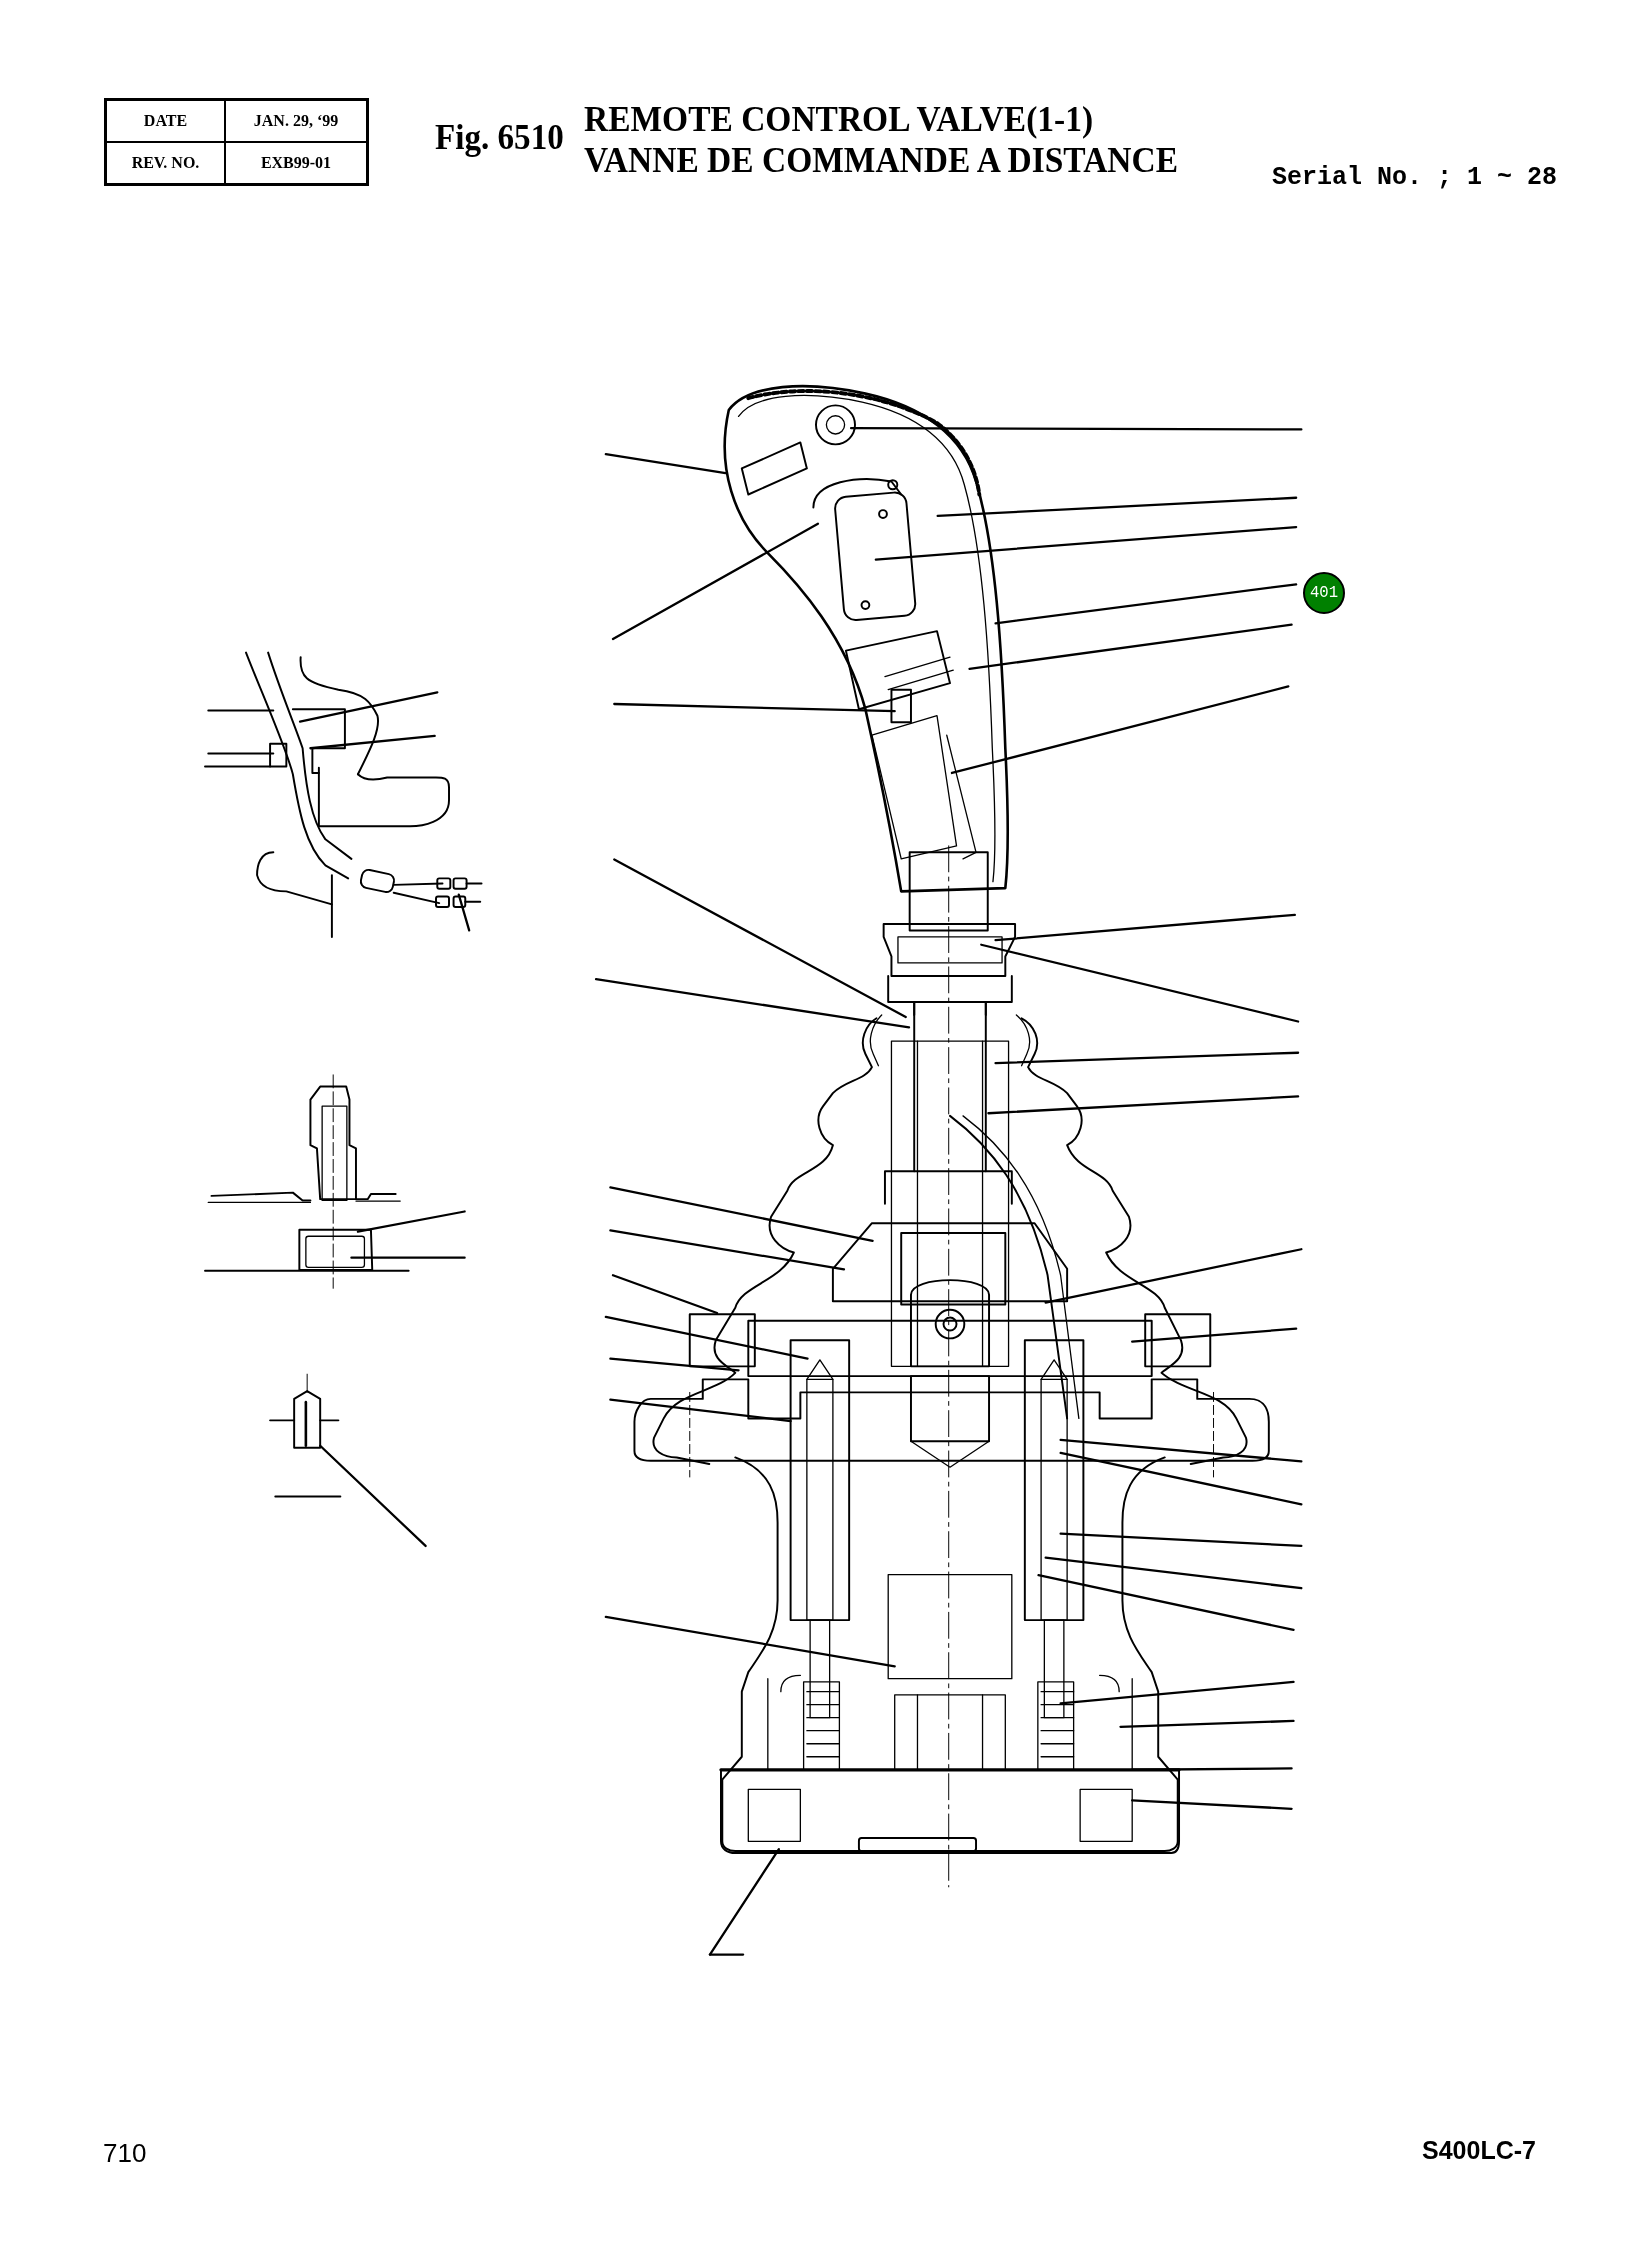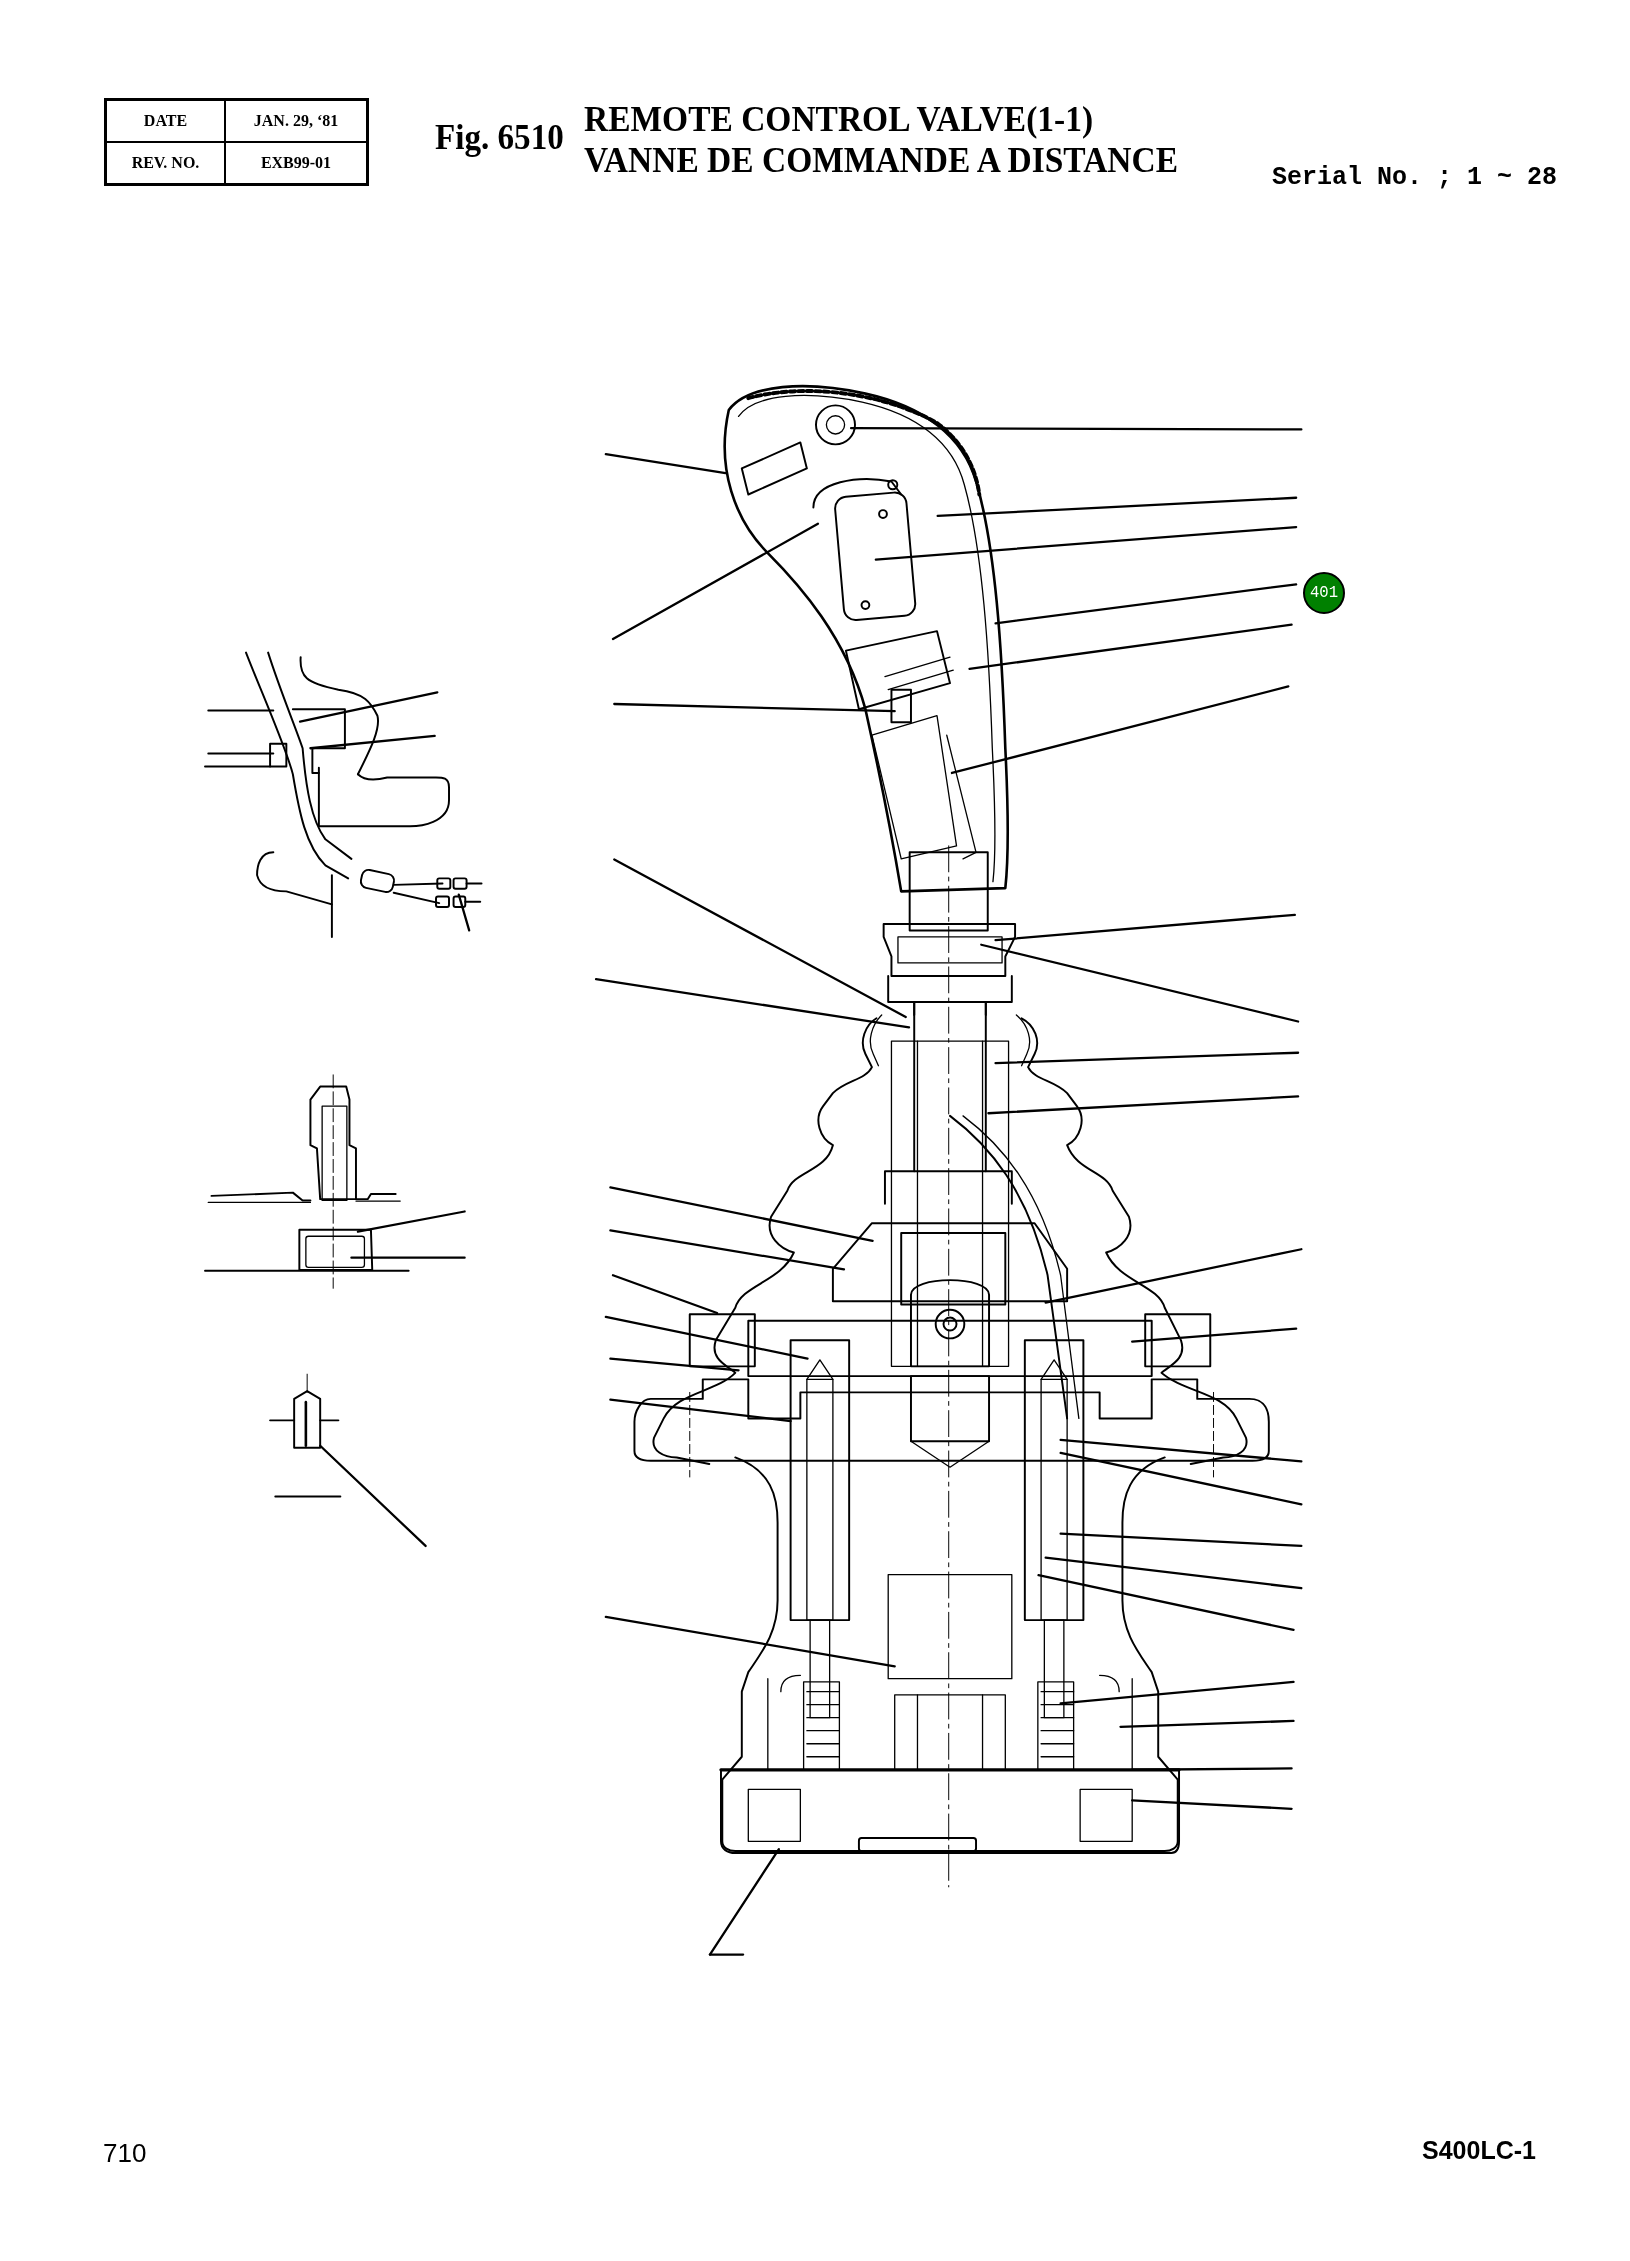--- a/index.html
+++ b/index.html
@@ -18,21 +18,21 @@
   svg.drawing { position: absolute; left: 0; top: 0; width: 1630px; height: 2261px; }
   .badge { position: absolute; width: 38px; height: 38px; border-radius: 50%; background: #008000; border: 2.6px solid #000; color: #fff; font-family: Liberation Mono, monospace; font-size: 15.6px; display: flex; align-items: center; justify-content: center; box-sizing: content-box; cursor: pointer; }
 </style>
 </head>
 <body>
 
 <table class="rev-table">
   <tbody>
       <tr>
     <td class="k">DATE</td>
-    <td class="v">JAN. 29, ‘81</td>
+    <td class="v">JAN. 29, ‘99</td>
   </tr>
   <tr>
     <td class="k">REV. NO.</td>
     <td class="v">EXB99-01</td>
   </tr>
 </tbody>
   </table>
 
 <div class="fig-no">Fig. 6510</div>
 <div class="title-en">REMOTE CONTROL VALVE(1-1)</div>
@@ -229,14 +229,14 @@
     <line x1="721" y1="1430" x2="705" y2="1375"></line>
     <line x1="714" y1="1862" x2="550" y2="1893"></line>
     <line x1="714" y1="1933" x2="540" y2="1933"></line>
     <line x1="654" y1="2376" x2="492" y2="2222"></line>
   </g>
 </svg>
 
 <div class="badge" style="left:1303px; top:572px;">401</div>
 
 <div class="page-no">710</div>
-<div class="model">S400LC-1</div>
+<div class="model">S400LC-7</div>
 
 
 </body></html>

